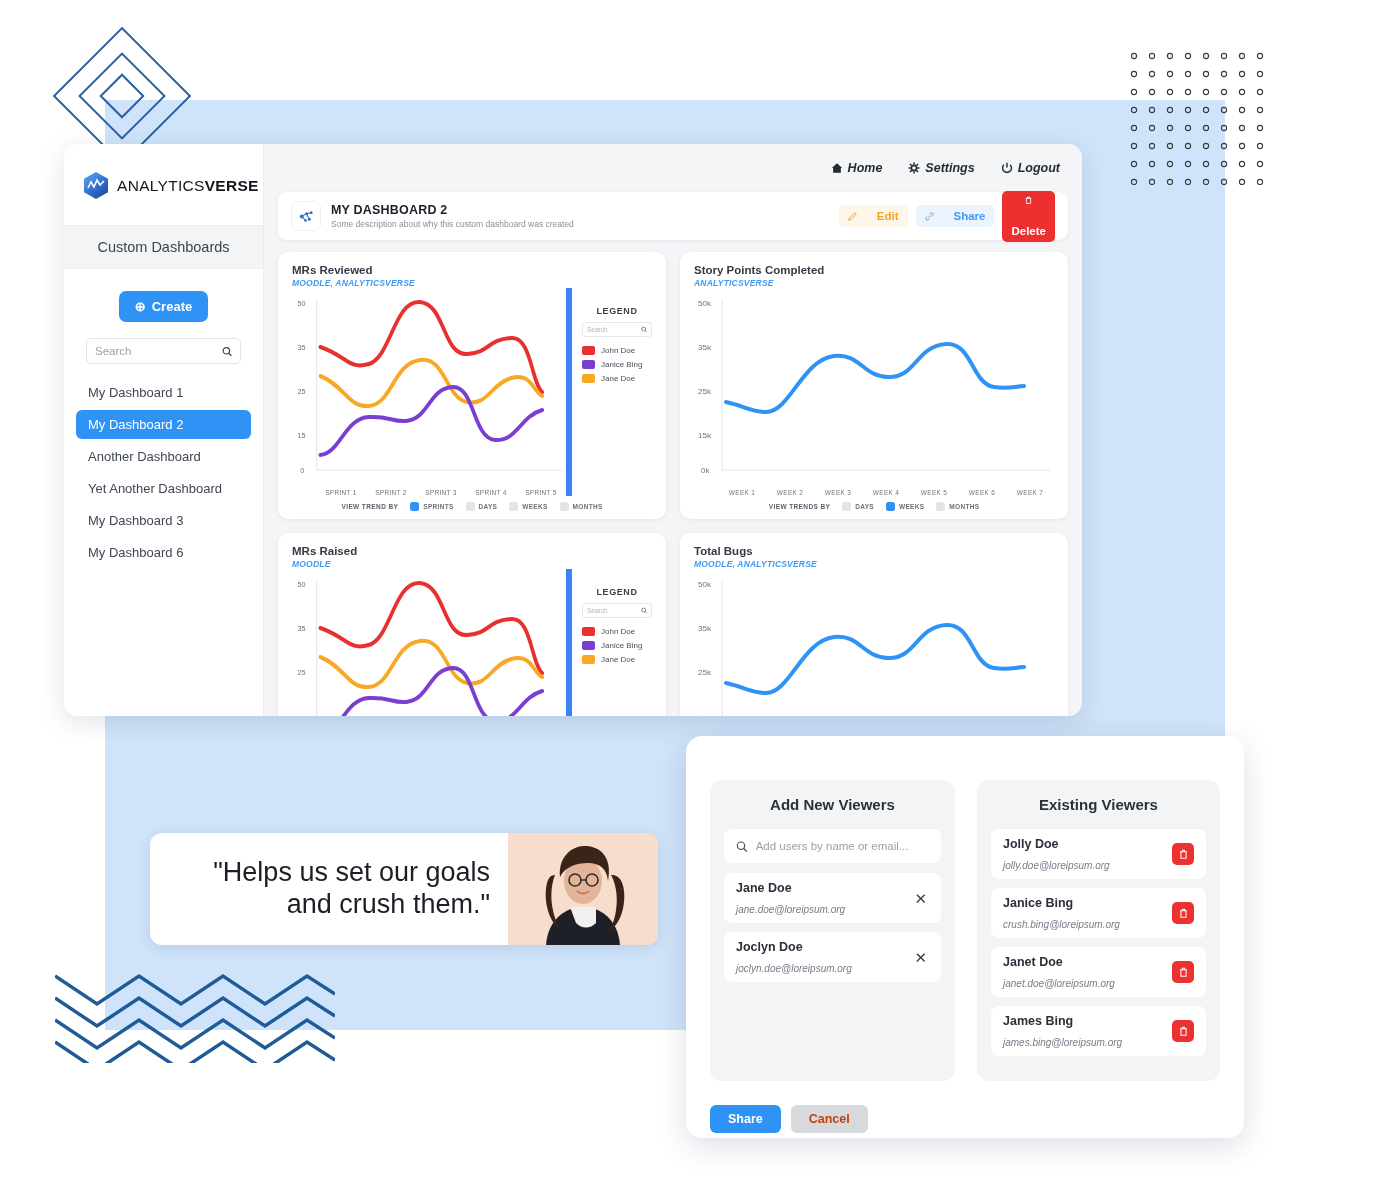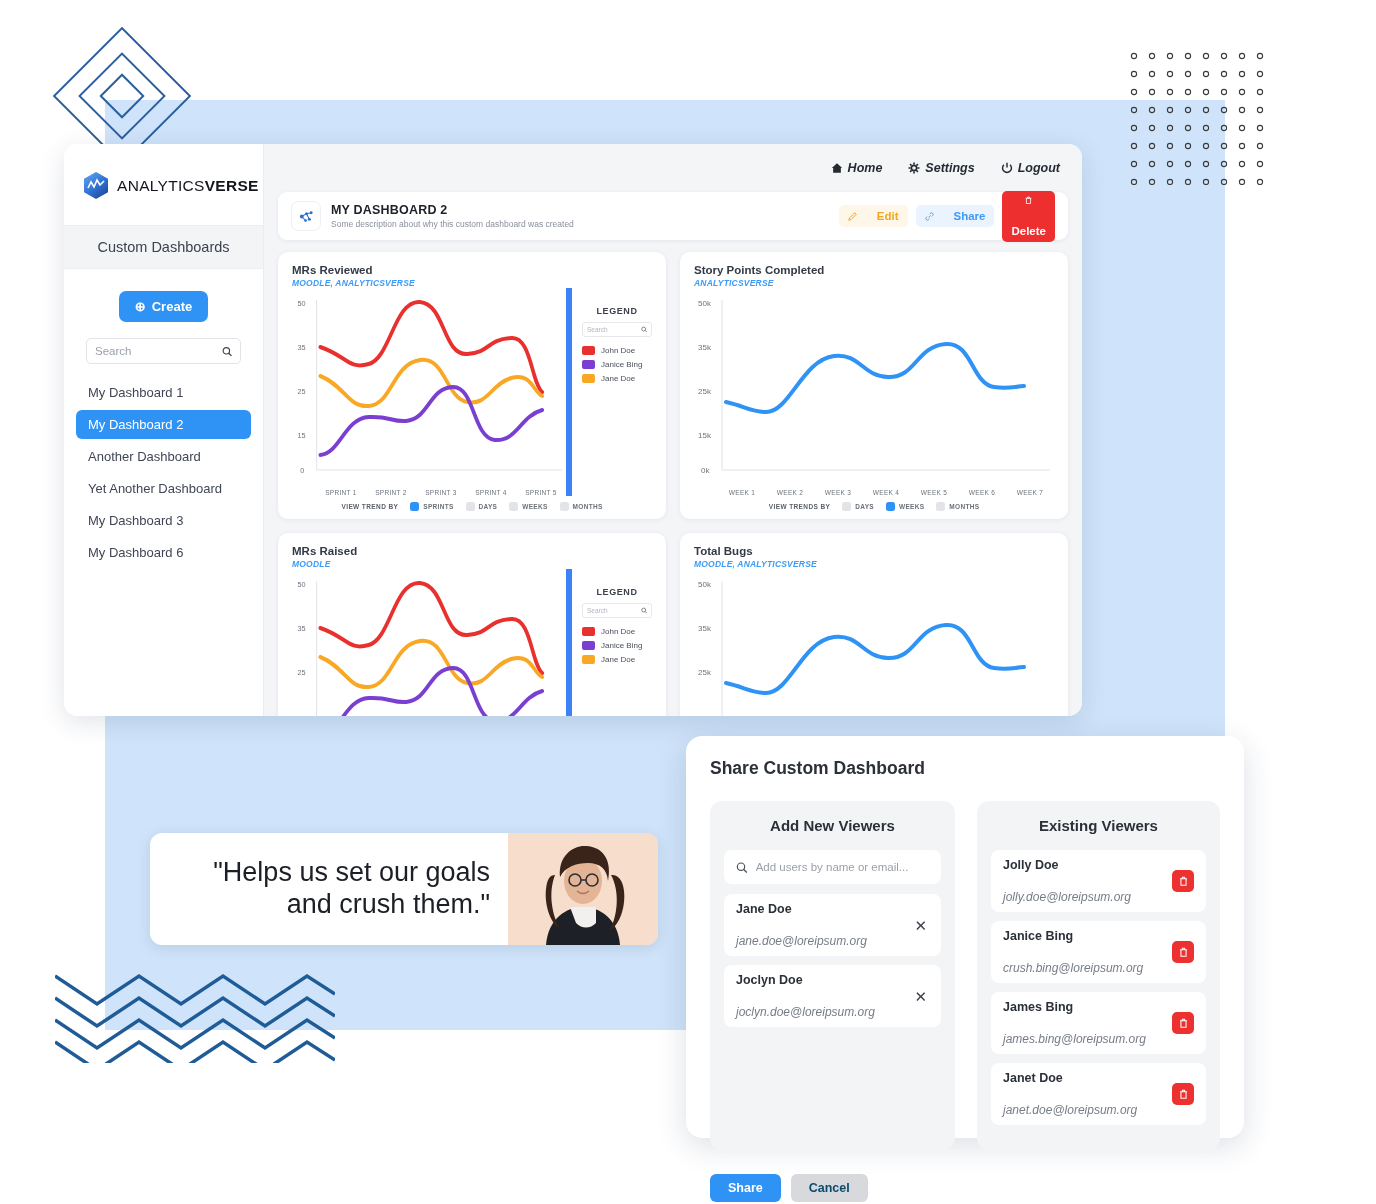--- a/index.html
+++ b/index.html
@@ -167,29 +167,29 @@
     background: #fff; border-radius: 8px; height: 34px;
     display: flex; align-items: center; gap: 8px; padding: 0 12px; margin-bottom: 10px; justify-content: center;
   }
   .add-search input { border: none; outline: none; background: transparent; font-family: inherit; font-size: 11.5px; color: #444a55; width: 100%; }
   .add-search input::placeholder { color: #9aa0aa; }
   .person-row {
     background: #fff; border-radius: 8px; padding: 8px 12px; margin-bottom: 9px;
     display: flex; align-items: center; justify-content: space-between;
   }
   .p-name { font-size: 12.5px; font-weight: 700; color: #2b3039; }
-  .p-mail { font-size: 12px; font-style: italic; color: #767c87; margin-top: 18px; }
+  .p-mail { font-size: 10px; font-style: italic; color: #767c87; margin-top: 9px; }
   .x-btn { font-size: 15px; color: #3b414b; cursor: pointer; line-height: 1; padding: 0 2px; background: none; border: none; font-family: inherit; }
   .del-btn {
     width: 22px; height: 22px; border-radius: 5px; background: #ed3030; border: none;
     display: flex; align-items: center; justify-content: center; cursor: pointer; flex: none;
   }
   .dlg-actions { display: flex; gap: 10px; margin-top: 24px; }
   .btn-share { background: #2f93f6; color: #fff; }
-  .btn-cancel { background: #d7d9dd; color: #0c4a6e; }
+  .btn-cancel { background: #d7d9dd; color: #c2410c; }
   .dlg-btn { border: none; font-family: inherit; font-size: 12.5px; font-weight: 700; padding: 7px 18px; border-radius: 6px; cursor: pointer; }
 </style>
 </head>
 <body>
 
 <div class="blue-panel"></div>
 
 <svg class="diamonds" viewBox="0 0 165 160">
   <g fill="none" stroke="#2c5f9e" stroke-width="2">
     <rect x="34" y="26" width="96" height="96" transform="rotate(45 82 74)"></rect>
@@ -589,21 +589,20 @@
             <circle cx="84" cy="47" r="6"></circle>
           <line x1="73" y1="47" x2="78" y2="47"></line>
         </g>
         <path d="M69 58 q6 5 12 0" fill="none" stroke="#b2755c" stroke-width="1.6"></path>
       </g>
     </svg>
   </div>
 </div>
 
 <div class="share-dialog">
-  <div class="share-title">Share Custom Dashboard</div>
 
   <div class="share-cols">
 
     <div class="share-panel panel-add">
       <div class="panel-title">Add New Viewers</div>
       <div class="add-search">
         <svg width="13" height="13" viewBox="0 0 14 14">
           <circle cx="6" cy="6" r="4.4" fill="none" stroke="#4a505b" stroke-width="1.4"></circle>
           <line x1="9.3" y1="9.3" x2="13" y2="13" stroke="#4a505b" stroke-width="1.6"></line>
         </svg>
@@ -649,34 +648,34 @@
         </div>
         <button class="del-btn">
           <svg width="11" height="11" viewBox="0 0 12 12">
             <path d="M2.2 3 H9.8 M3.2 3 V10 H8.8 V3 M4.8 1.4 H7.2 V3 H4.8 Z" fill="none" stroke="#fff" stroke-width="1.1"></path>
           </svg>
         </button>
       </div>
 
       <div class="person-row">
         <div>
-          <div class="p-name">James Bing</div>
-          <div class="p-mail">james.bing@loreipsum.org</div>
+          <div class="p-name">Janet Doe</div>
+          <div class="p-mail">janet.doe@loreipsum.org</div>
         </div>
         <button class="del-btn">
           <svg width="11" height="11" viewBox="0 0 12 12">
             <path d="M2.2 3 H9.8 M3.2 3 V10 H8.8 V3 M4.8 1.4 H7.2 V3 H4.8 Z" fill="none" stroke="#fff" stroke-width="1.1"></path>
           </svg>
         </button>
       </div>
 
       <div class="person-row">
         <div>
-          <div class="p-name">Janet Doe</div>
-          <div class="p-mail">janet.doe@loreipsum.org</div>
+          <div class="p-name">James Bing</div>
+          <div class="p-mail">james.bing@loreipsum.org</div>
         </div>
         <button class="del-btn">
           <svg width="11" height="11" viewBox="0 0 12 12">
             <path d="M2.2 3 H9.8 M3.2 3 V10 H8.8 V3 M4.8 1.4 H7.2 V3 H4.8 Z" fill="none" stroke="#fff" stroke-width="1.1"></path>
           </svg>
         </button>
       </div>
     </div>
   </div>
 

